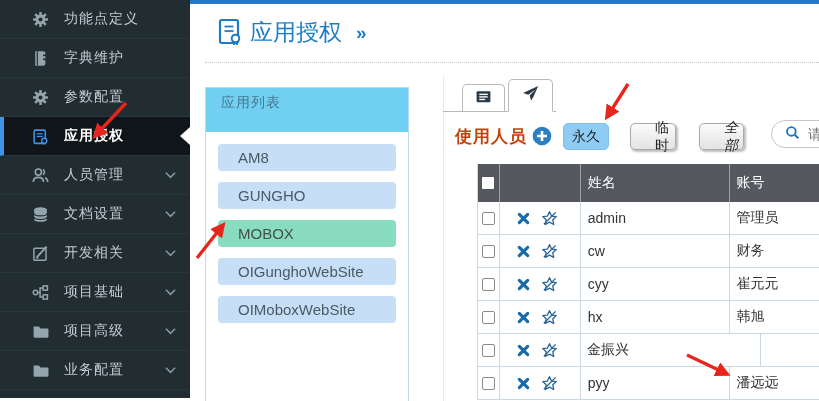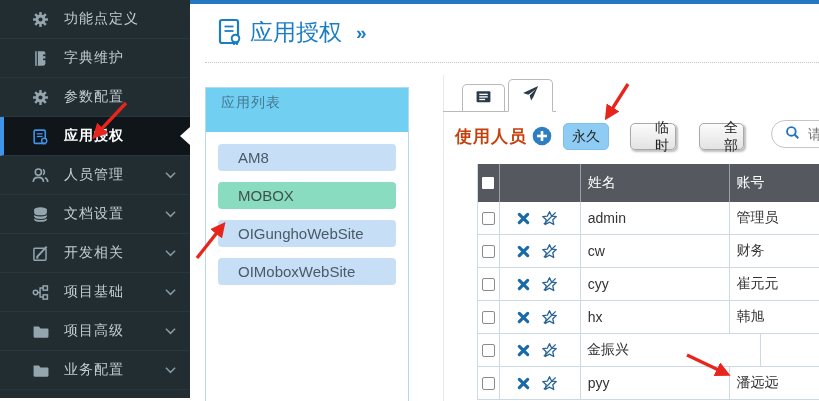--- a/index.html
+++ b/index.html
@@ -49,21 +49,21 @@
 
   
   .users-title { position:absolute; left:455px; top:125px; font-size:17px; font-weight:bold; color:#c2410c; letter-spacing:1px; }
   .plus-btn { position:absolute; left:532px; top:126px; width:20px; height:20px; cursor:pointer; }
   .fbtn { position:absolute; top:123px; height:27px; display:flex; align-items:center; justify-content:center;
           font-size:14px; border-radius:5px; cursor:pointer; color:#222; }
   .fbtn.blue { left:563px; width:46px; background:#8fccf3; border:1px solid #7fc0ec; }
   .fbtn.gray { background:linear-gradient(#fbfbfb,#e3e3e3); border:1px solid #a9a9a9;
                box-shadow:1.5px 1.5px 2px rgba(0,0,0,.25);padding-left:24px; }
   .fbtn.g1 { left:630px; width:46px; }
-  .fbtn.g2 { left:699px; width:45px; }
+  .fbtn.g2 { left:699px; width:45px;font-style:italic; }
   .search-pill { position:absolute; left:771px; top:120px; width:112px; height:28px; background:#fff;
                  border:1px solid #c6c6c6; border-radius:15px; display:flex; align-items:center;
                  padding-left:13px; gap:8px; }
   .search-pill svg { width:15px; height:15px; flex:0 0 auto; }
   .search-pill input { border:none; outline:none; width:60px; font-size:14px; color:#555;
                  font-family:inherit; background:transparent; }
 
   
   .utable { position:absolute; left:477px; top:164px; width:433px; border-left:1px solid #ccd8e2; }
   .thead { display:flex; height:38px; background:#55595f; color:#fff; font-size:14px; align-items:center; }
@@ -256,20 +256,21 @@
       </svg>
   </span>
   <h1 class="page-title" style="font-weight:normal;">应用授权</h1>
   <span class="title-chev">»</span>
   <div class="dotted-sep"></div>
 
   <div class="app-panel">
     <div class="app-panel-header">应用列表</div>
     <div class="app-items">
       <div class="app-item">AM8</div>
+      <div class="app-item">GUNGHO</div>
       <div class="app-item selected">MOBOX</div>
       <div class="app-item">OIGunghoWebSite</div>
       <div class="app-item">OIMoboxWebSite</div>
     </div>
   </div>
 
   <div class="pane-divider"></div>
 
   <div class="tabstrip">
     <div class="tab inactive">

